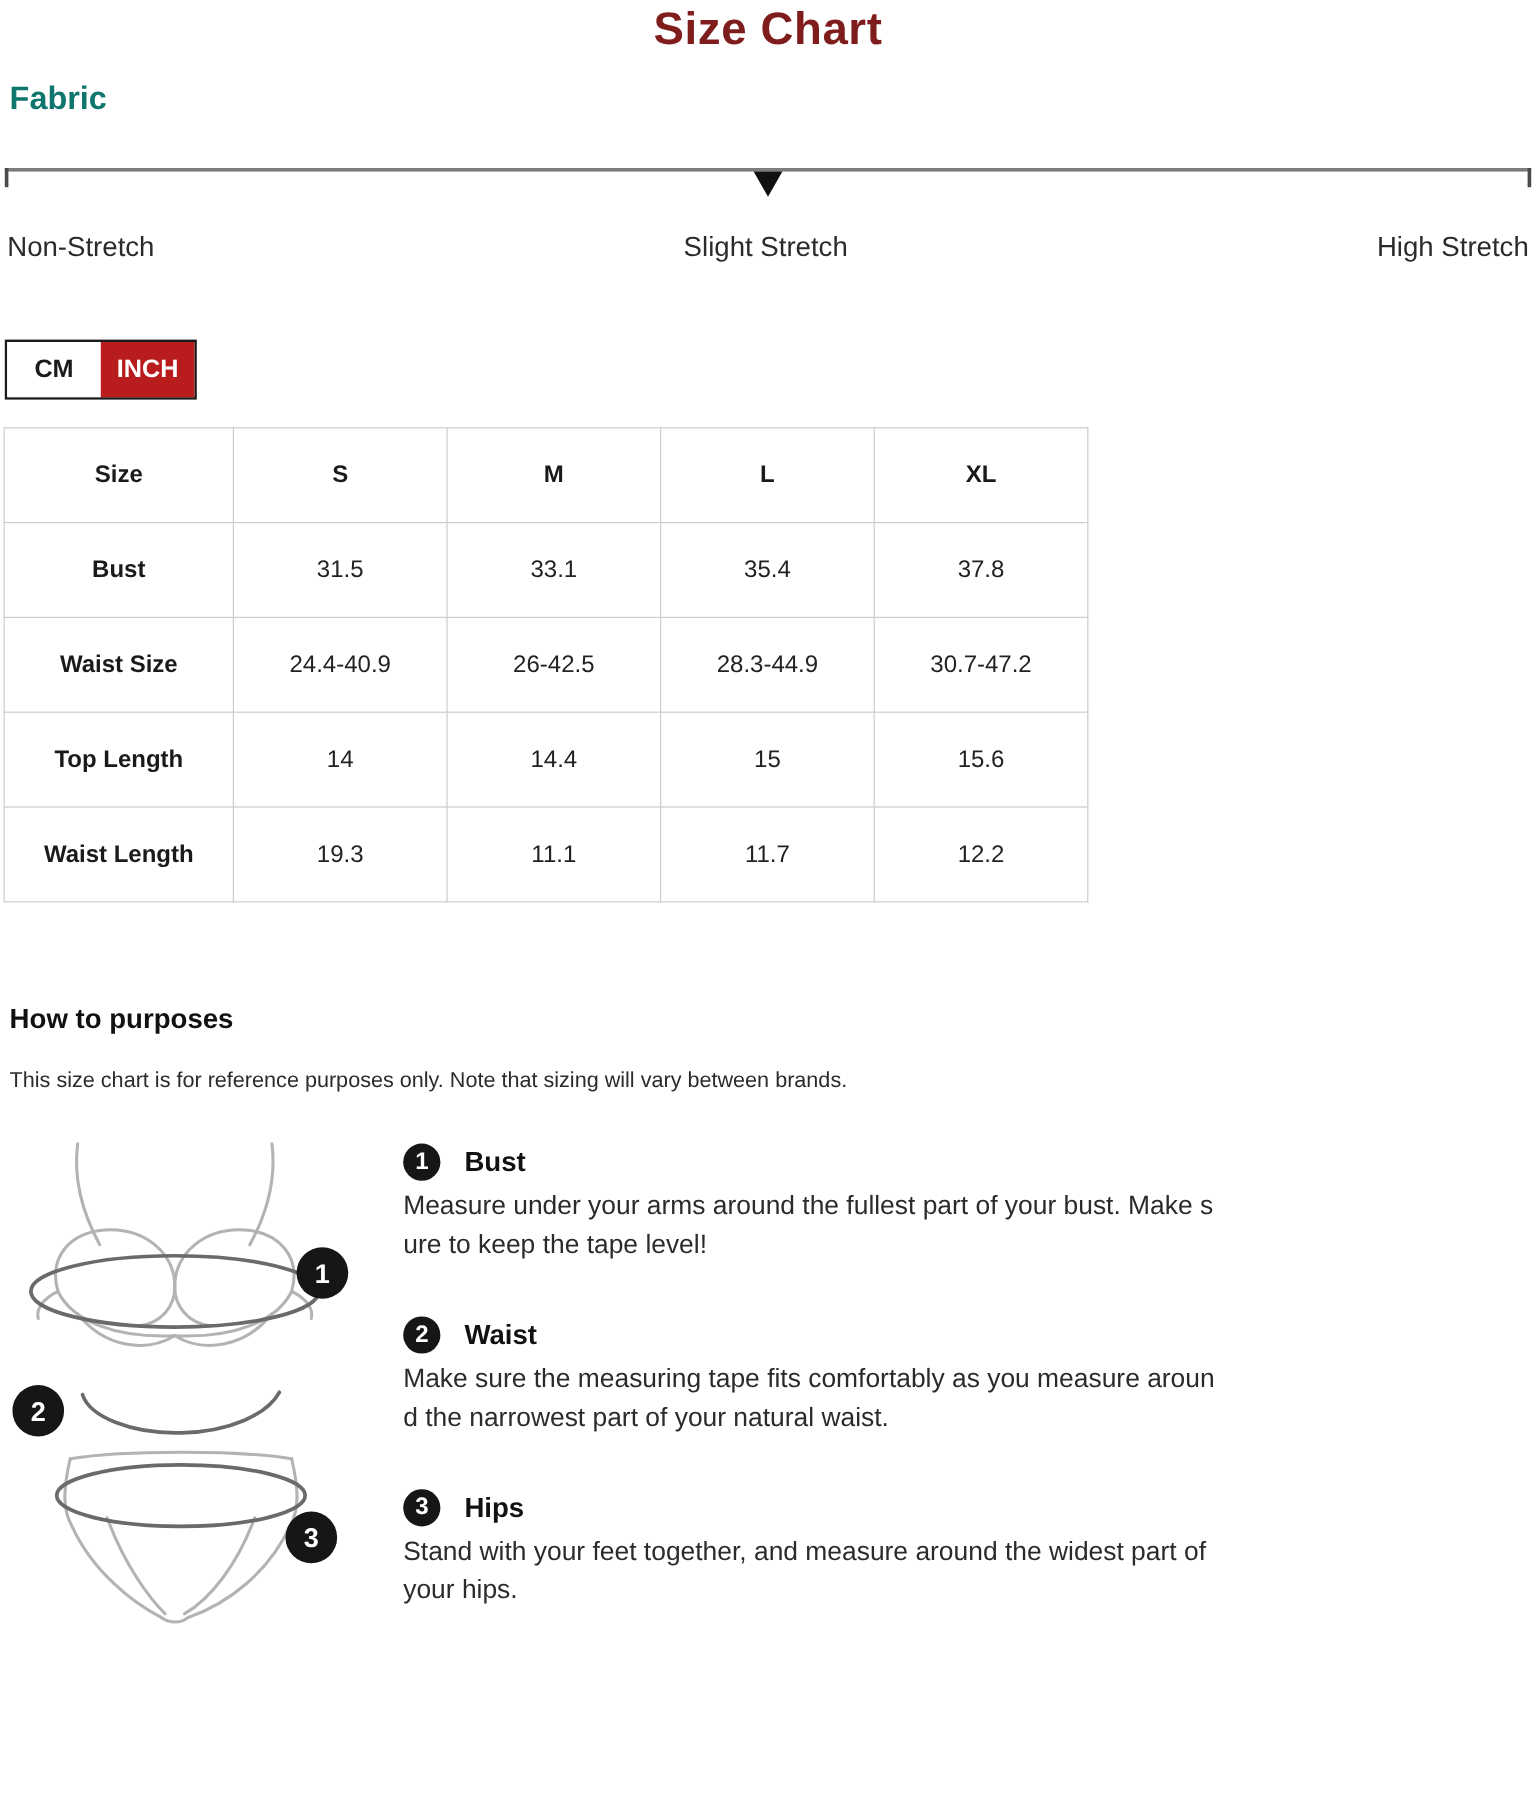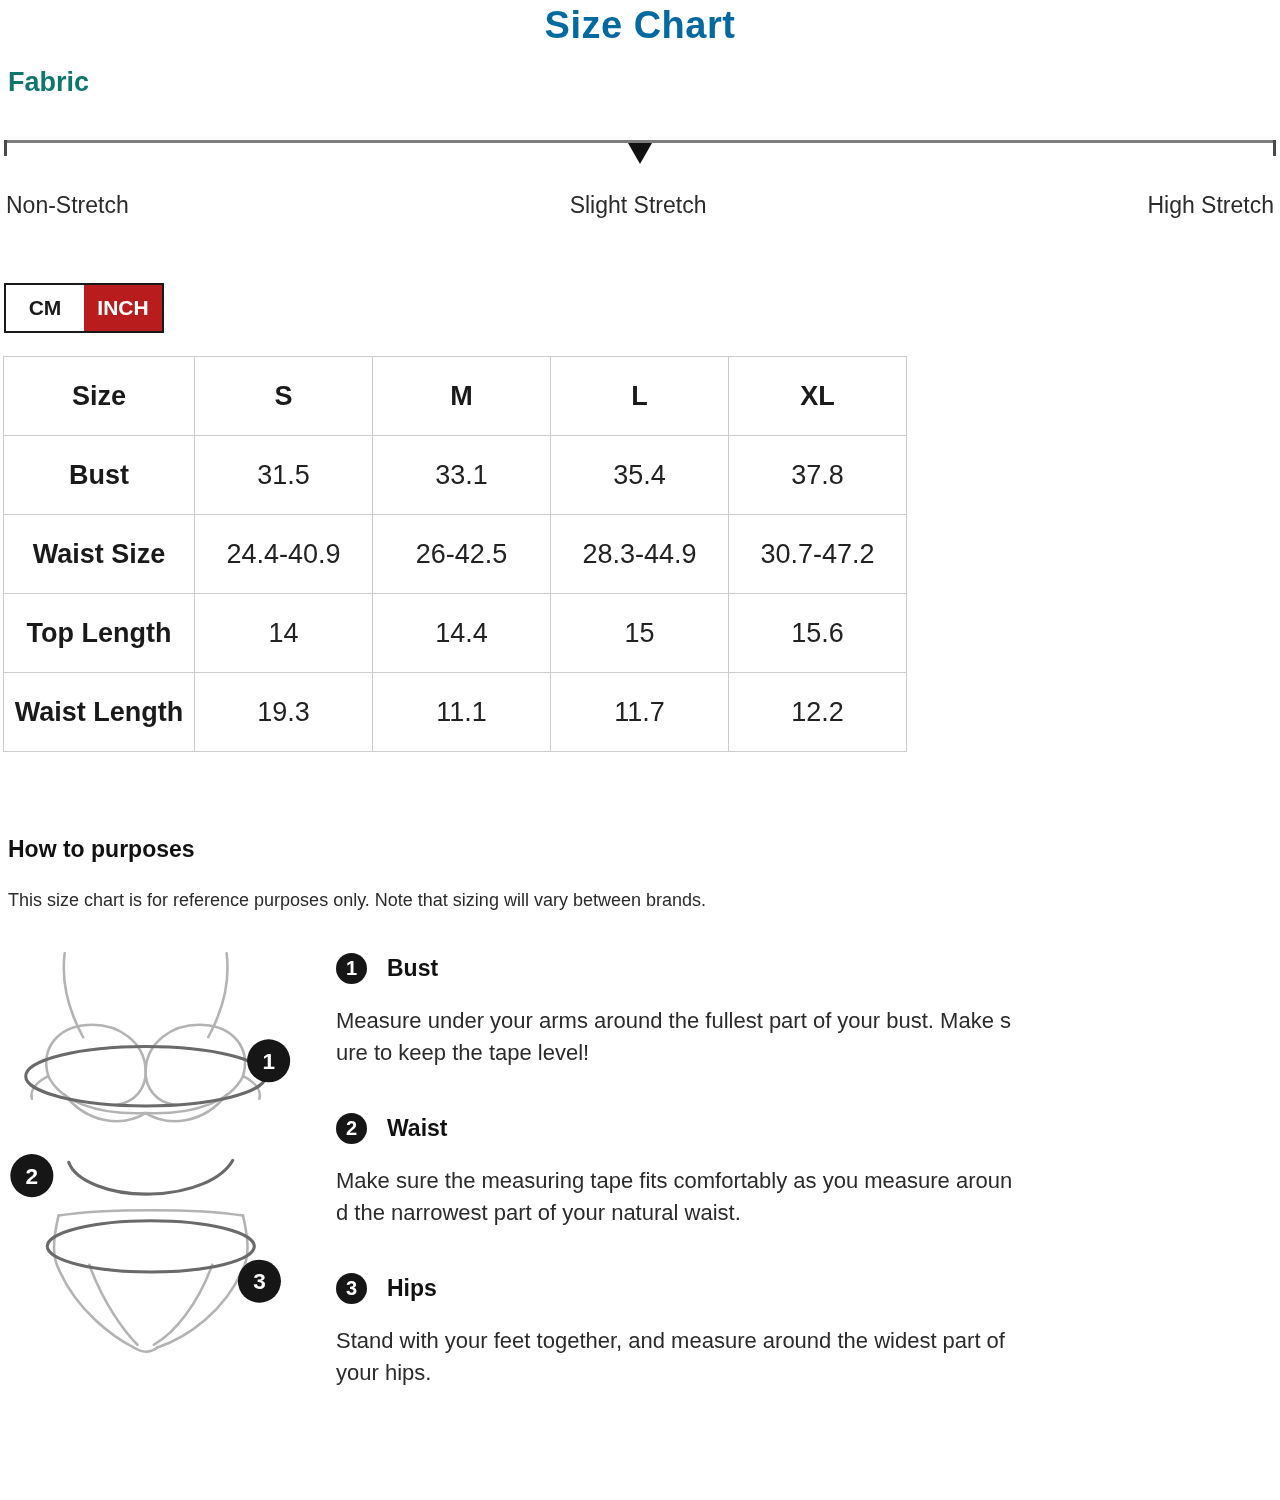--- a/index.html
+++ b/index.html
@@ -4,21 +4,21 @@
 <style>
   * { margin: 0; padding: 0; box-sizing: border-box; }
   html, body { width: 1280px; height: 1500px; background: #ffffff; overflow: hidden; }
   body { font-family: "Liberation Sans", "DejaVu Sans", sans-serif; color: #1f1f1f; }
 
   .page-title {
     margin-top: 4px;
     text-align: center;
     font-size: 38px;
     font-weight: bold;
-    color: #0369a1;
+    color: #7f1d1d;
     letter-spacing: 0.5px;
   }
 
   .fabric-heading {
     margin: 20px 8px 0;
     font-size: 27px;
     font-weight: bold;
     color: #0f766e;
   }
 
@@ -76,21 +76,21 @@
     user-select: none;
   }
   .unit-btn.cm { background: #ffffff; color: #1a1a1a; }
   .unit-btn.inch { background: #b91c1c; color: #ffffff; }
 
   table.size-table {
     border-collapse: collapse;
     margin: 23px 0 0 3px;
     table-layout: fixed;
     width: 903px;
-    font-size: 27px;
+    font-size: 20px;
     color: #222222;
   }
   .size-table th, .size-table td {
     border: 1px solid #cccccc;
     height: 79px;
     text-align: center;
     vertical-align: middle;
     font-weight: normal;
   }
   .size-table th { font-weight: bold; color: #1a1a1a; }
@@ -140,21 +140,21 @@
     justify-content: center;
     flex: 0 0 31px;
   }
   .step-label {
     margin-left: 20px;
     font-size: 23px;
     font-weight: bold;
     color: #111111;
   }
   .step-text {
-    margin-top: 21px;
+    margin-top: 5px;
     font-size: 22px;
     line-height: 32px;
     color: #2b2b2b;
     white-space: pre-line;
   }
 </style>
 </head>
 <body>
 
 

